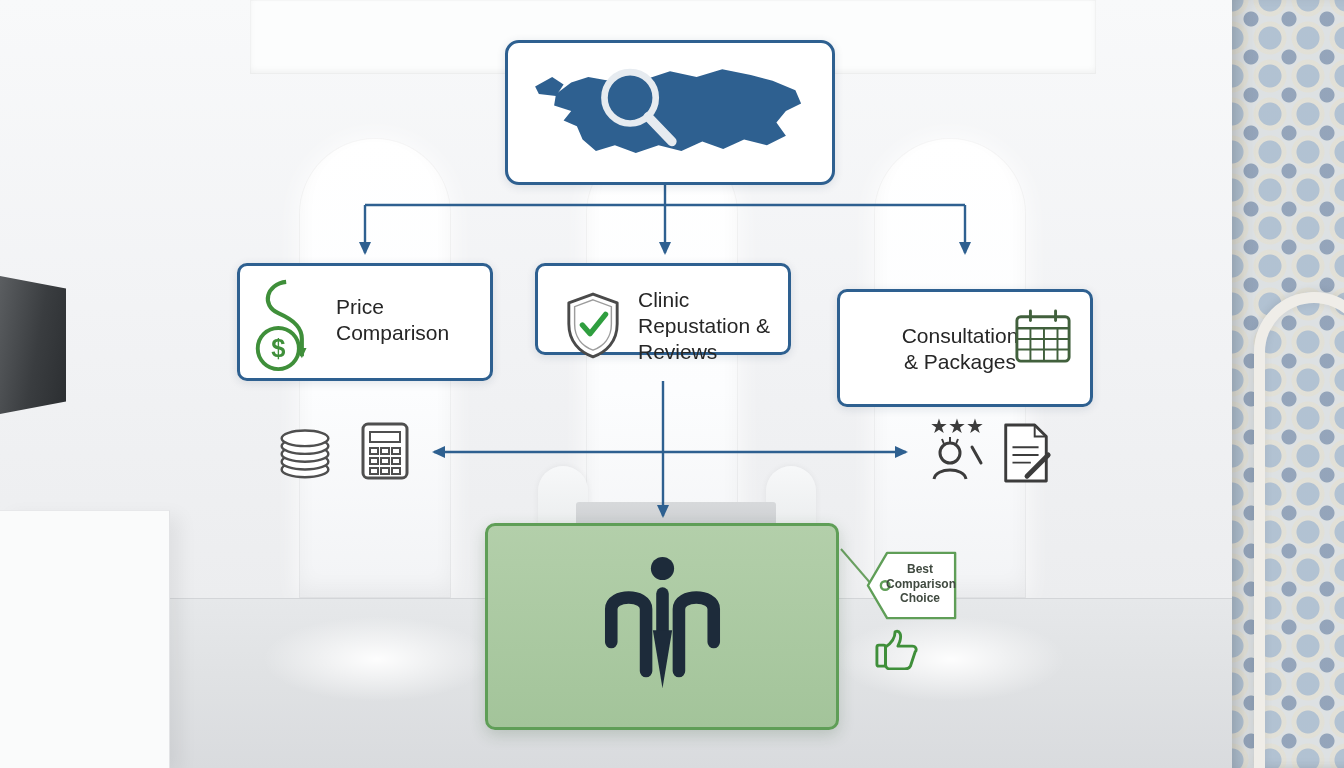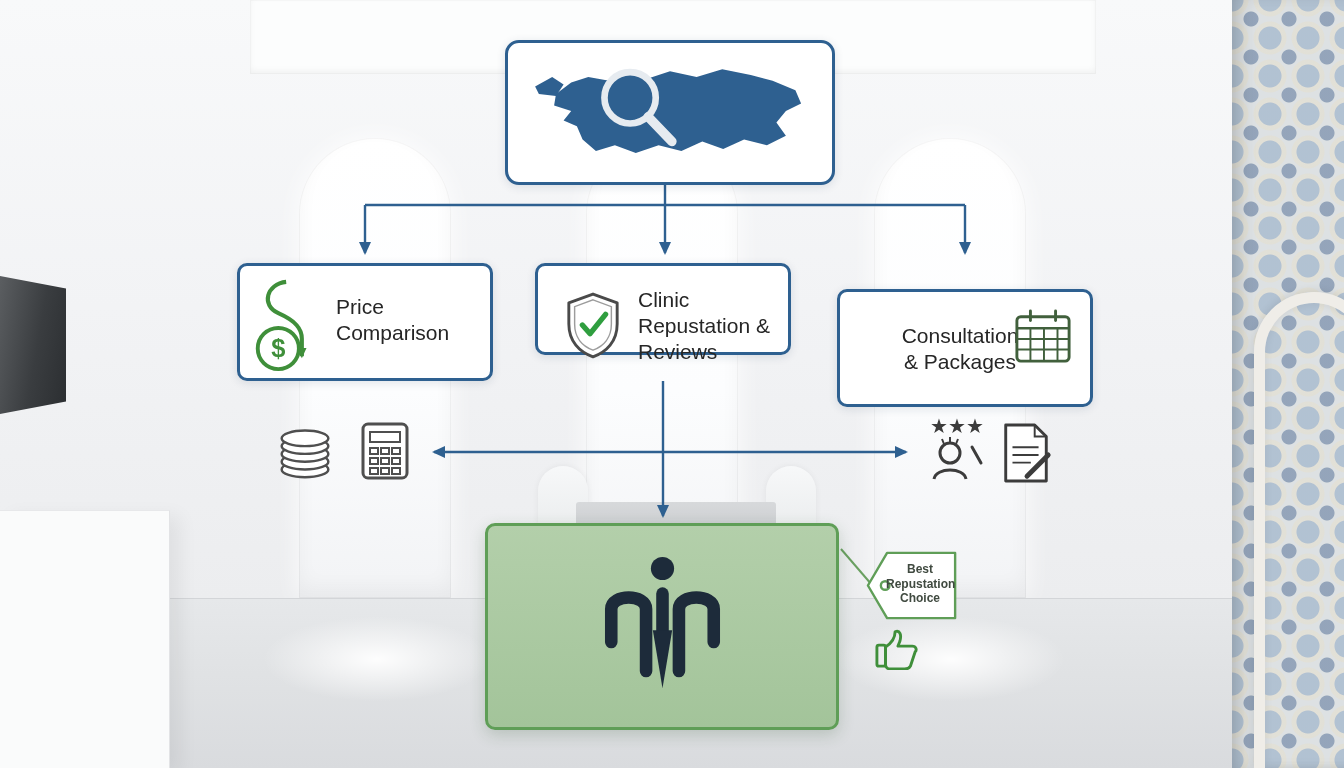--- a/index.html
+++ b/index.html
@@ -207,21 +207,21 @@
       </g>
       <polygon points="105,84 125,84 115,144" fill="#1d2b3a"></polygon>
     </svg>
   </div>
 
   <svg class="abs" id="tag-badge" viewBox="0 0 96 72">
     <polygon points="22,2 93,2 93,70 22,70 2,36" fill="#ffffff" stroke="#5f9e57" stroke-width="2.5" stroke-linejoin="round"></polygon>
     <circle cx="20" cy="36" r="4.5" fill="#ffffff" stroke="#5f9e57" stroke-width="2.5"></circle>
   </svg>
   <div class="abs" id="tag-text">Best
-Repustation
+Comparison
 Choice</div>
 
   <svg class="abs" id="thumbs" width="46" height="44" viewBox="0 0 48 46">
     <g stroke="#3f8f3a" stroke-width="3" fill="none" stroke-linejoin="round" stroke-linecap="round">
       <rect x="3" y="20" width="9" height="22" rx="2"></rect>
       <path d="M12,40 V22 C18,18 22,12 22,6 C27,4 29,9 27,16 L25,21 H40 C44,21 45,25 43,27 L38,42 C37,44 35,45 32,45 H17 C14,45 12,43 12,40 Z"></path>
     </g>
   </svg>
 
 </div>

